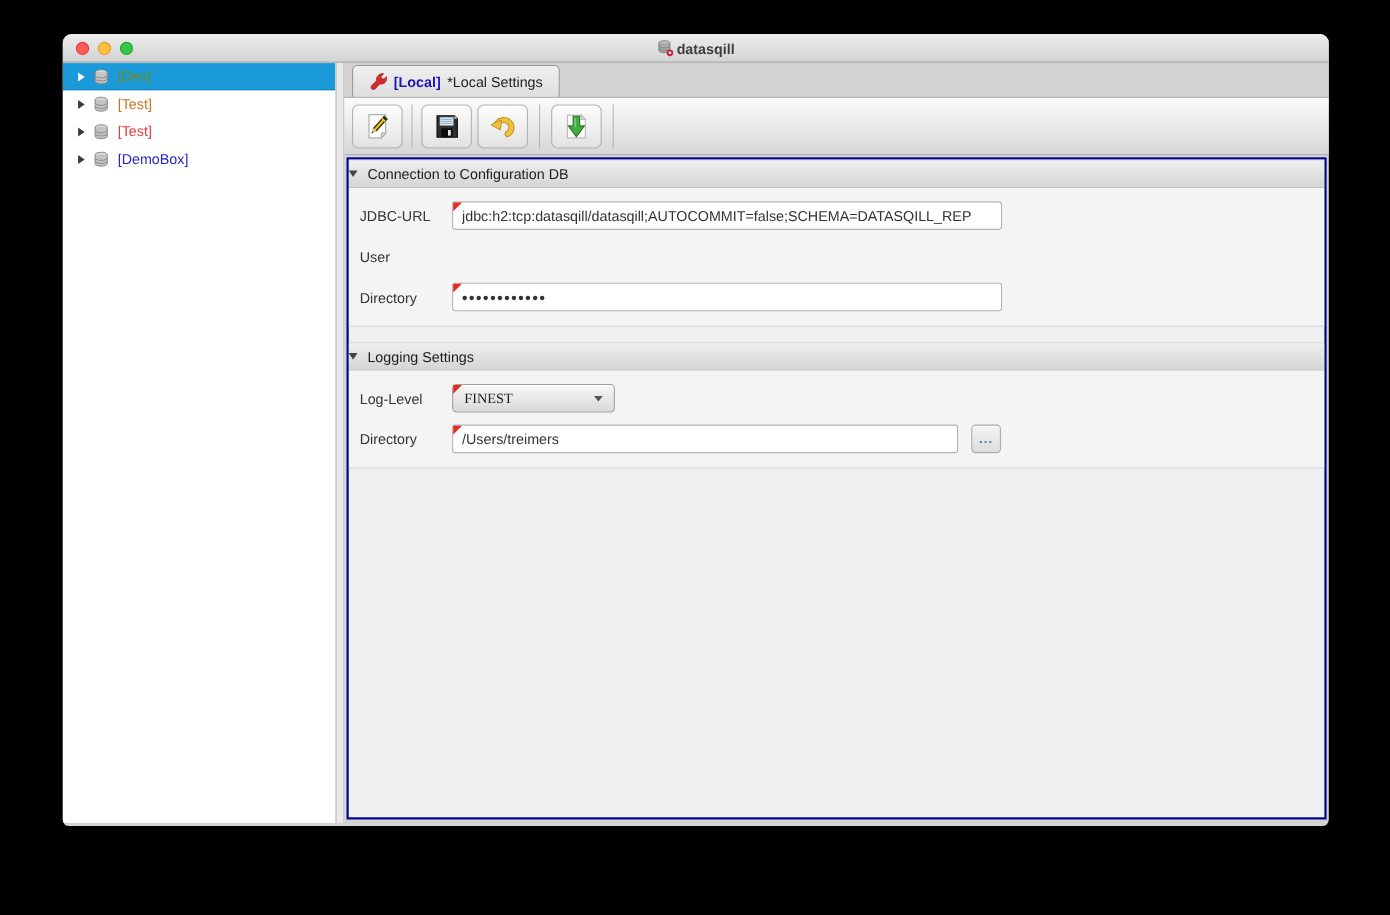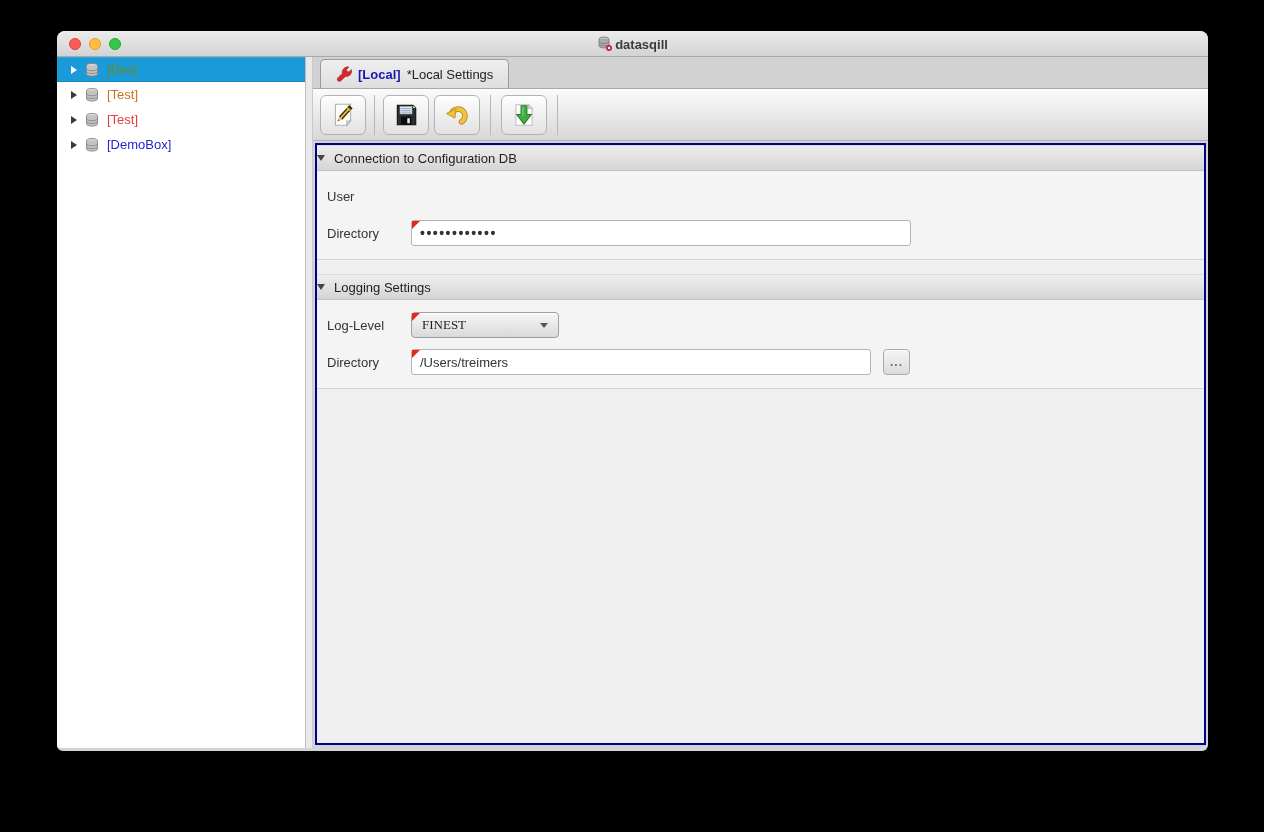--- a/index.html
+++ b/index.html
@@ -232,20 +232,27 @@
       </div>
 
       <div class="content">
 
         <div class="sec-header">
           <span class="tri-down"></span>
           <span class="sec-title">Connection to Configuration DB</span>
         </div>
         <div class="sec-body">
           <div class="frow">
+            <span class="flabel">JDBC-URL</span>
+            <span class="fwrap">
+              <span class="mark"></span>
+              <input class="tfield w500" type="text" value="jdbc:h2:tcp:datasqill/datasqill;AUTOCOMMIT=false;SCHEMA=DATASQILL_REP" style="">
+            </span>
+          </div>
+          <div class="frow">
             <span class="flabel">User</span>
           </div>
           <div class="frow">
             <span class="flabel">Directory</span>
             <span class="fwrap">
               <span class="mark"></span>
               <input class="tfield w500 pwfield" type="text" value="••••••••••••" style="">
             </span>
           </div>
         </div>

